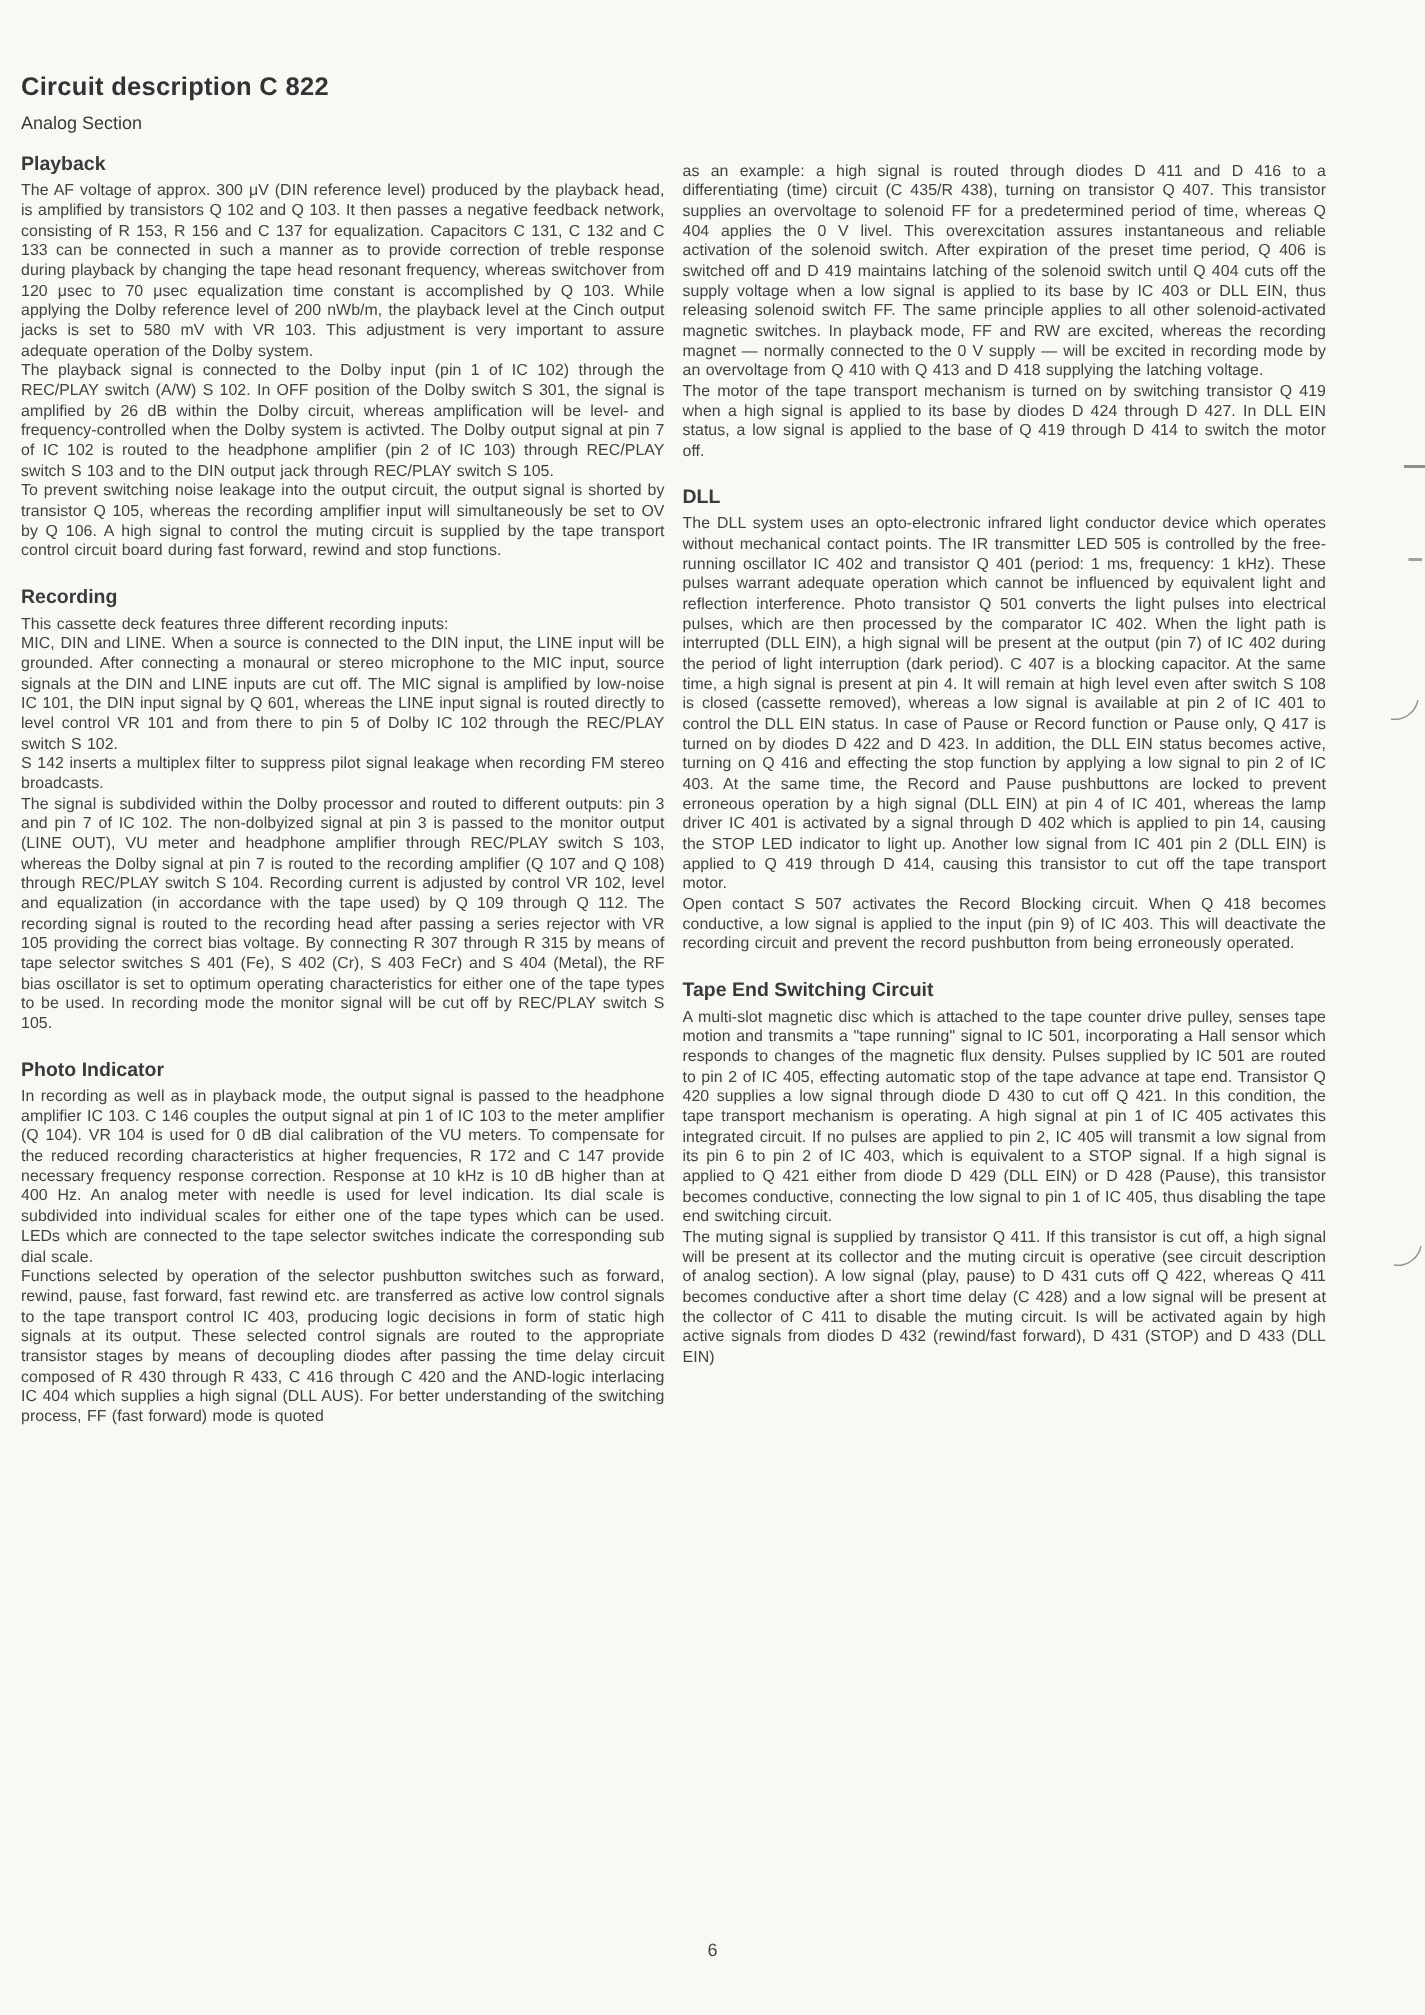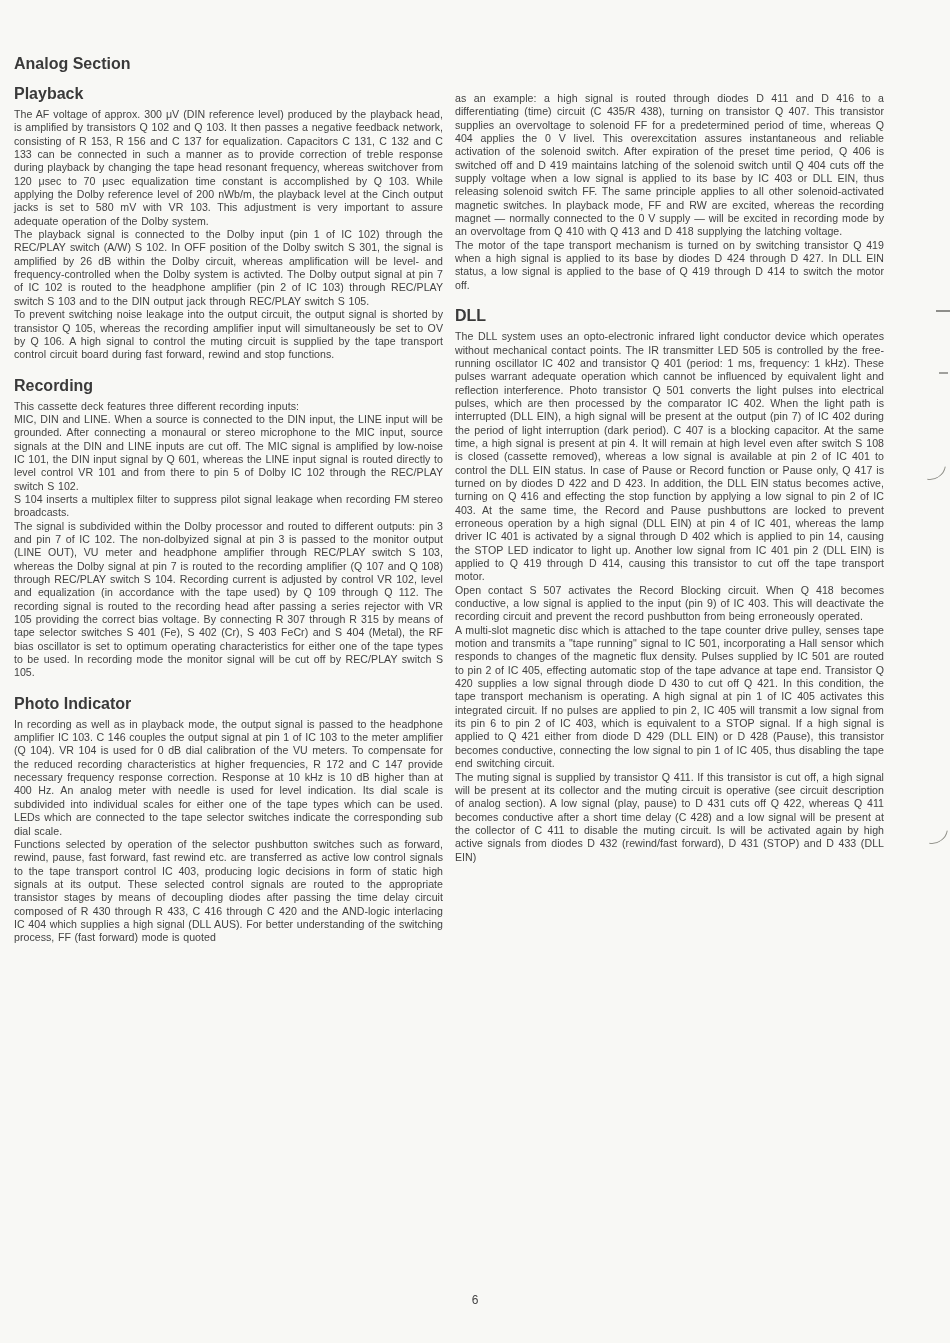--- a/index.html
+++ b/index.html
@@ -19,34 +19,34 @@
     overflow: hidden;
   }
   .doc-title {
     font-size: 17px;
     font-weight: bold;
     color: #333;
     margin: 0;
     letter-spacing: 0.2px;
   }
   .doc-subtitle {
-    font-size: 16px;
-    font-weight: bold;
+    font-size: 12px;
+    font-weight: normal;
     color: #3a3a3a;
     margin: 7px 0 0 0;
   }
   .columns {
     display: flex;
     gap: 12px;
     margin-top: 2px;
   }
   .col { flex: 1; min-width: 0; }
   .col.right { padding-top: 17px; }
   .sec-h {
-    font-size: 16px;
+    font-size: 13px;
     font-weight: bold;
     color: #3a3a3a;
     margin: 15px 0 5px 0;
   }
   .sec-h.first { margin-top: 10px; }
   .body-p {
     margin: 0;
     font-size: 10.6px;
     line-height: 13.35px;
     text-align: justify;
@@ -81,39 +81,40 @@
     border-radius: 50%;
     transform: rotate(-35deg);
   }
 </style>
 </head>
 <body>
 
 <div class="page">
 
   <header>
+    <h1 class="doc-title">Circuit description C 822</h1>
     <h2 class="doc-subtitle">Analog Section</h2>
   </header>
 
   <div class="columns">
 
     <div class="col left">
 
       <section>
         <h3 class="sec-h first">Playback</h3>
         <p class="body-p">The AF voltage of approx. 300 μV (DIN reference level) produced by the playback head, is amplified by transistors Q 102 and Q 103. It then passes a negative feedback network, consisting of R 153, R 156 and C 137 for equalization. Capacitors C 131, C 132 and C 133 can be connected in such a manner as to provide correction of treble response during playback by changing the tape head resonant frequency, whereas switchover from 120 μsec to 70 μsec equalization time constant is accomplished by Q 103. While applying the Dolby reference level of 200 nWb/m, the playback level at the Cinch output jacks is set to 580 mV with VR 103. This adjustment is very important to assure adequate operation of the Dolby system.</p>
         <p class="body-p">The playback signal is connected to the Dolby input (pin 1 of IC 102) through the REC/PLAY switch (A/W) S 102. In OFF position of the Dolby switch S 301, the signal is amplified by 26 dB within the Dolby circuit, whereas amplification will be level- and frequency-controlled when the Dolby system is activted. The Dolby output signal at pin 7 of IC 102 is routed to the headphone amplifier (pin 2 of IC 103) through REC/PLAY switch S 103 and to the DIN output jack through REC/PLAY switch S 105.</p>
         <p class="body-p">To prevent switching noise leakage into the output circuit, the output signal is shorted by transistor Q 105, whereas the recording amplifier input will simultaneously be set to OV by Q 106. A high signal to control the muting circuit is supplied by the tape transport control circuit board during fast forward, rewind and stop functions.</p>
       </section>
 
       <section>
         <h3 class="sec-h">Recording</h3>
         <p class="body-p">This cassette deck features three different recording inputs:</p>
         <p class="body-p">MIC, DIN and LINE. When a source is connected to the DIN input, the LINE input will be grounded. After connecting a monaural or stereo microphone to the MIC input, source signals at the DIN and LINE inputs are cut off. The MIC signal is amplified by low-noise IC 101, the DIN input signal by Q 601, whereas the LINE input signal is routed directly to level control VR 101 and from there to pin 5 of Dolby IC 102 through the REC/PLAY switch S 102.</p>
-        <p class="body-p">S 104 inserts a multiplex filter to suppress pilot signal leakage when recording FM stereo broadcasts.</p>
+        <p class="body-p">S 142 inserts a multiplex filter to suppress pilot signal leakage when recording FM stereo broadcasts.</p>
         <p class="body-p">The signal is subdivided within the Dolby processor and routed to different outputs: pin 3 and pin 7 of IC 102. The non-dolbyized signal at pin 3 is passed to the monitor output (LINE OUT), VU meter and headphone amplifier through REC/PLAY switch S 103, whereas the Dolby signal at pin 7 is routed to the recording amplifier (Q 107 and Q 108) through REC/PLAY switch S 104. Recording current is adjusted by control VR 102, level and equalization (in accordance with the tape used) by Q 109 through Q 112. The recording signal is routed to the recording head after passing a series rejector with VR 105 providing the correct bias voltage. By connecting R 307 through R 315 by means of tape selector switches S 401 (Fe), S 402 (Cr), S 403 FeCr) and S 404 (Metal), the RF bias oscillator is set to optimum operating characteristics for either one of the tape types to be used. In recording mode the monitor signal will be cut off by REC/PLAY switch S 105.</p>
       </section>
 
       <section>
         <h3 class="sec-h">Photo Indicator</h3>
         <p class="body-p">In recording as well as in playback mode, the output signal is passed to the headphone amplifier IC 103. C 146 couples the output signal at pin 1 of IC 103 to the meter amplifier (Q 104). VR 104 is used for 0 dB dial calibration of the VU meters. To compensate for the reduced recording characteristics at higher frequencies, R 172 and C 147 provide necessary frequency response correction. Response at 10 kHz is 10 dB higher than at 400 Hz. An analog meter with needle is used for level indication. Its dial scale is subdivided into individual scales for either one of the tape types which can be used. LEDs which are connected to the tape selector switches indicate the corresponding sub dial scale.</p>
       </section>
 
       <section>
         <p class="body-p">Functions selected by operation of the selector pushbutton switches such as forward, rewind, pause, fast forward, fast rewind etc. are transferred as active low control signals to the tape transport control IC 403, producing logic decisions in form of static high signals at its output. These selected control signals are routed to the appropriate transistor stages by means of decoupling diodes after passing the time delay circuit composed of R 430 through R 433, C 416 through C 420 and the AND-logic interlacing IC 404 which supplies a high signal (DLL AUS). For better understanding of the switching process, FF (fast forward) mode is quoted</p>
@@ -131,20 +132,21 @@
       <section>
         <h3 class="sec-h">DLL</h3>
         <p class="body-p">The DLL system uses an opto-electronic infrared light conductor device which operates without mechanical contact points. The IR transmitter LED 505 is controlled by the free-running oscillator IC 402 and transistor Q 401 (period: 1 ms, frequency: 1 kHz). These pulses warrant adequate operation which cannot be influenced by equivalent light and reflection interference. Photo transistor Q 501 converts the light pulses into electrical pulses, which are then processed by the comparator IC 402. When the light path is interrupted (DLL EIN), a high signal will be present at the output (pin 7) of IC 402 during the period of light interruption (dark period). C 407 is a blocking capacitor. At the same time, a high signal is present at pin 4. It will remain at high level even after switch S 108 is closed (cassette removed), whereas a low signal is available at pin 2 of IC 401 to control the DLL EIN status. In case of Pause or Record function or Pause only, Q 417 is turned on by diodes D 422 and D 423. In addition, the DLL EIN status becomes active, turning on Q 416 and effecting the stop function by applying a low signal to pin 2 of IC 403. At the same time, the Record and Pause pushbuttons are locked to prevent erroneous operation by a high signal (DLL EIN) at pin 4 of IC 401, whereas the lamp driver IC 401 is activated by a signal through D 402 which is applied to pin 14, causing the STOP LED indicator to light up. Another low signal from IC 401 pin 2 (DLL EIN) is applied to Q 419 through D 414, causing this transistor to cut off the tape transport motor.</p>
       </section>
 
       <section>
         <p class="body-p">Open contact S 507 activates the Record Blocking circuit. When Q 418 becomes conductive, a low signal is applied to the input (pin 9) of IC 403. This will deactivate the recording circuit and prevent the record pushbutton from being erroneously operated.</p>
       </section>
 
       <section>
+        <h3 class="sec-h">Tape End Switching Circuit</h3>
         <p class="body-p">A multi-slot magnetic disc which is attached to the tape counter drive pulley, senses tape motion and transmits a "tape running" signal to IC 501, incorporating a Hall sensor which responds to changes of the magnetic flux density. Pulses supplied by IC 501 are routed to pin 2 of IC 405, effecting automatic stop of the tape advance at tape end. Transistor Q 420 supplies a low signal through diode D 430 to cut off Q 421. In this condition, the tape transport mechanism is operating. A high signal at pin 1 of IC 405 activates this integrated circuit. If no pulses are applied to pin 2, IC 405 will transmit a low signal from its pin 6 to pin 2 of IC 403, which is equivalent to a STOP signal. If a high signal is applied to Q 421 either from diode D 429 (DLL EIN) or D 428 (Pause), this transistor becomes conductive, connecting the low signal to pin 1 of IC 405, thus disabling the tape end switching circuit.</p>
       </section>
 
       <section>
         <p class="body-p">The muting signal is supplied by transistor Q 411. If this transistor is cut off, a high signal will be present at its collector and the muting circuit is operative (see circuit description of analog section). A low signal (play, pause) to D 431 cuts off Q 422, whereas Q 411 becomes conductive after a short time delay (C 428) and a low signal will be present at the collector of C 411 to disable the muting circuit. Is will be activated again by high active signals from diodes D 432 (rewind/fast forward), D 431 (STOP) and D 433 (DLL EIN)</p>
       </section>
 
     </div>
 
   </div>

